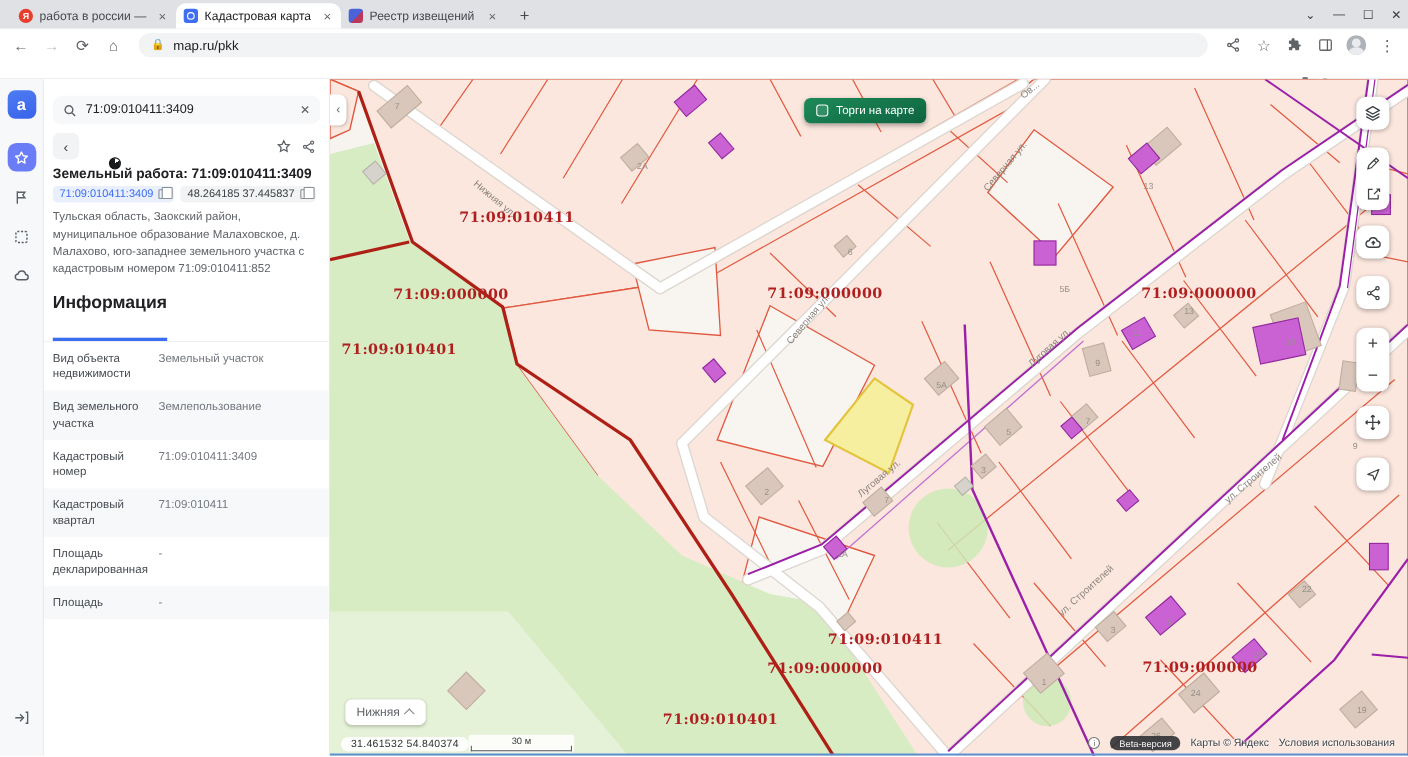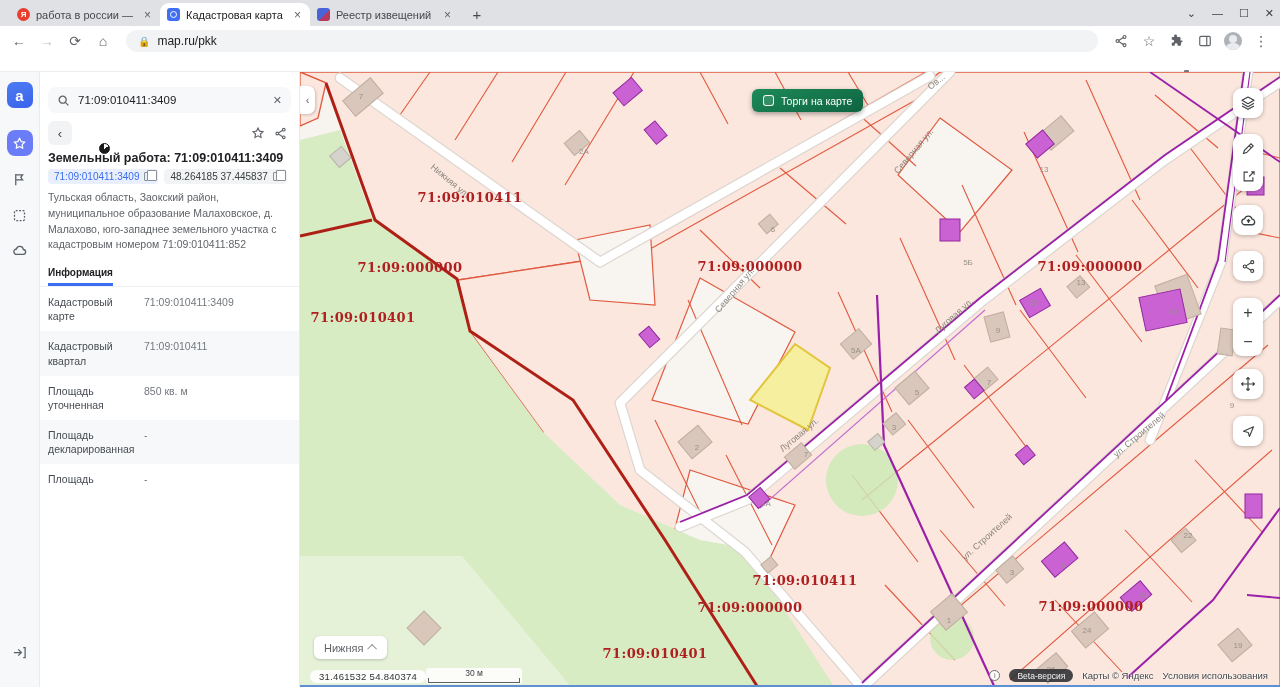--- a/index.html
+++ b/index.html
@@ -49,34 +49,34 @@
   .miniact { width:22px; height:22px; display:flex; align-items:center; justify-content:center; color:#5f6368; }
   .ptitle { margin:6px 8px 4px; font-size:12.5px; font-weight:bold; color:#202124; position:relative; }
   .cursor-dot { position:absolute; left:51px; top:-8px; width:11px; height:11px; border-radius:50%; background:conic-gradient(#fff 0 60deg,#191b1d 60deg 360deg); border:1px solid #111; }
   .chips { display:flex; gap:6px; margin:2px 8px 6px; }
   .chip { display:flex; align-items:center; gap:5px; font-size:10px; padding:2px 6px; border-radius:4px; }
   .chip.blue { background:#e9effd; color:#3a6df0; }
   .chip.gray { background:#f1f3f4; color:#3c4043; }
   .copy { width:8px; height:9px; border:1px solid #8a9095; border-radius:1px; position:relative; flex:none; }
   .copy::before { content:""; position:absolute; left:2px; top:-3px; width:8px; height:9px; border:1px solid #8a9095; border-radius:1px; background:#fff; }
   .desc { margin:4px 8px; font-size:10.5px; color:#5f6368; line-height:1.5; }
-  .itab { margin:10px 8px 0; display:inline-block; font-size:10px; font-weight:bold; color:#202124; padding-bottom:5px; border-bottom:3px solid #3a6df0; margin-left:8px; }
+  .itab { margin:10px 8px 0; display:inline-block; font-size:16px; font-weight:bold; color:#202124; padding-bottom:22px; border-bottom:3px solid #3a6df0; margin-left:8px; }
   .tabline { height:1px; background:#eef0f3; }
   .itable { font-size:10.5px; }
   .irow { display:flex; padding:8px 8px; }
   .irow:nth-child(even) { background:#f7f8fa; }
   .irow .lab { width:96px; color:#474c52; line-height:1.35; flex:none; padding-right:8px; }
   .irow .val { flex:1; color:#73787e; line-height:1.4; }
   .expand { color:#3a6df0; text-decoration:underline; display:inline-block; margin-top:4px; }
 
   
   .map { flex:1; position:relative; background:#f7f3ef; overflow:hidden; }
   .map svg.base { position:absolute; inset:0; }
   .map::after { content:""; position:absolute; left:0; right:0; bottom:0; height:2px; background:#5d8fd2; }
-  .torgi { position:absolute; left:452px; top:17px; height:23px; display:flex; align-items:center; gap:7px; padding:0 11px; border-radius:6px; background:linear-gradient(180deg,#1c855362,#0d5c38) #157247; background:linear-gradient(160deg,#1d8a58,#0e6440); color:#fff; font-size:10.5px; box-shadow:0 2px 5px rgba(0,0,0,.35); }
+  .torgi { position:absolute; left:431px; top:17px; height:23px; display:flex; align-items:center; gap:7px; padding:0 11px; border-radius:6px; background:linear-gradient(180deg,#1c855362,#0d5c38) #157247; background:linear-gradient(160deg,#1d8a58,#0e6440); color:#fff; font-size:10.5px; box-shadow:0 2px 5px rgba(0,0,0,.35); }
   .torgi .cb { width:11px; height:11px; border:1.4px solid rgba(255,255,255,.95); border-radius:3px; background:rgba(255,255,255,.12); }
   .collapse { position:absolute; left:0; top:14px; width:15px; height:28px; background:#fff; border-radius:0 7px 7px 0; box-shadow:1px 1px 3px rgba(0,0,0,.2); display:flex; align-items:center; justify-content:center; color:#5f6368; font-size:11px; }
   .mc { position:absolute; right:17px; width:30px; background:#fff; border-radius:9px; box-shadow:0 1px 4px rgba(0,0,0,.28); display:flex; flex-direction:column; align-items:center; justify-content:center; color:#3c4043; }
   .mc.single { height:30px; }
   .mc .half { height:29px; width:100%; display:flex; align-items:center; justify-content:center; }
   .legend { position:absolute; left:14px; top:564px; height:23px; background:#fff; border-radius:6px; box-shadow:0 1px 3px rgba(0,0,0,.2); display:flex; align-items:center; gap:7px; padding:0 10px; font-size:11px; color:#5f6368; }
   .caret { width:7px; height:7px; border-left:1.5px solid #8a9095; border-top:1.5px solid #8a9095; transform:rotate(45deg) translateY(2px); }
   .coords { position:absolute; left:10px; top:598px; background:rgba(255,255,255,.92); border-radius:8px; padding:1px 9px; font-size:9.5px; color:#2e3134; letter-spacing:.3px; }
   .scale { position:absolute; left:126px; top:596px; width:96px; background:rgba(255,255,255,.85); border-radius:3px; font-size:8.5px; color:#3c4043; text-align:center; padding:0 0 1px; }
   .scale .bar { height:5px; border-left:1px solid #5f6368; border-right:1px solid #5f6368; border-bottom:1px solid #5f6368; margin:0 2px; }
@@ -237,30 +237,34 @@
       </span>
     </div>
 
     <div class="desc">Тульская область, Заокский район, муниципальное образование Малаховское, д. Малахово, юго-западнее земельного участка с кадастровым номером 71:09:010411:852</div>
 
     <div class="itab">Информация</div>
     <div class="tabline"></div>
 
     <div class="itable">
       <div class="irow">
-          <span class="lab">Кадастровый карте</span>
+          <span class="lab">Вид объекта недвижимости</span>
+          <span class="val">Земельный участок</span>
+        </div>
+      <div class="irow">
+          <span class="lab">Вид земельного участка</span>
+          <span class="val">Землепользование</span>
+        </div>
+      <div class="irow">
+          <span class="lab">Кадастровый номер</span>
           <span class="val">71:09:010411:3409</span>
         </div>
       <div class="irow">
           <span class="lab">Кадастровый квартал</span>
           <span class="val">71:09:010411</span>
-        </div>
-      <div class="irow">
-          <span class="lab">Площадь уточненная</span>
-          <span class="val">850 кв. м</span>
         </div>
       <div class="irow">
           <span class="lab">Площадь декларированная</span>
           <span class="val">-</span>
         </div>
       <div class="irow">
           <span class="lab">Площадь</span>
           <span class="val">-</span>
         </div>
 

